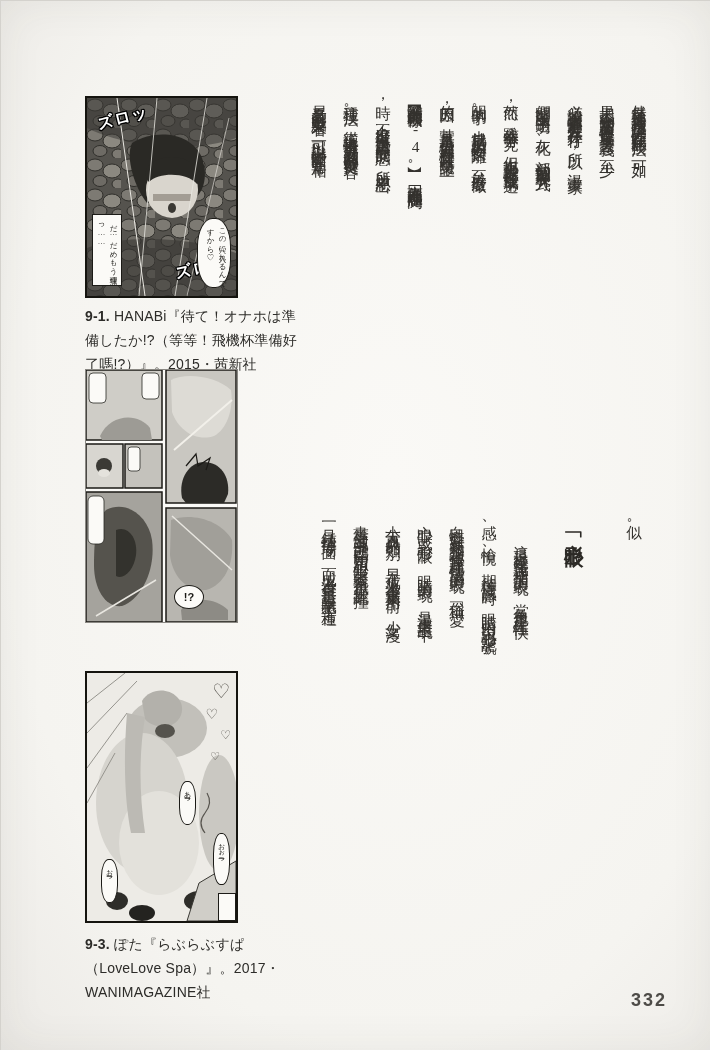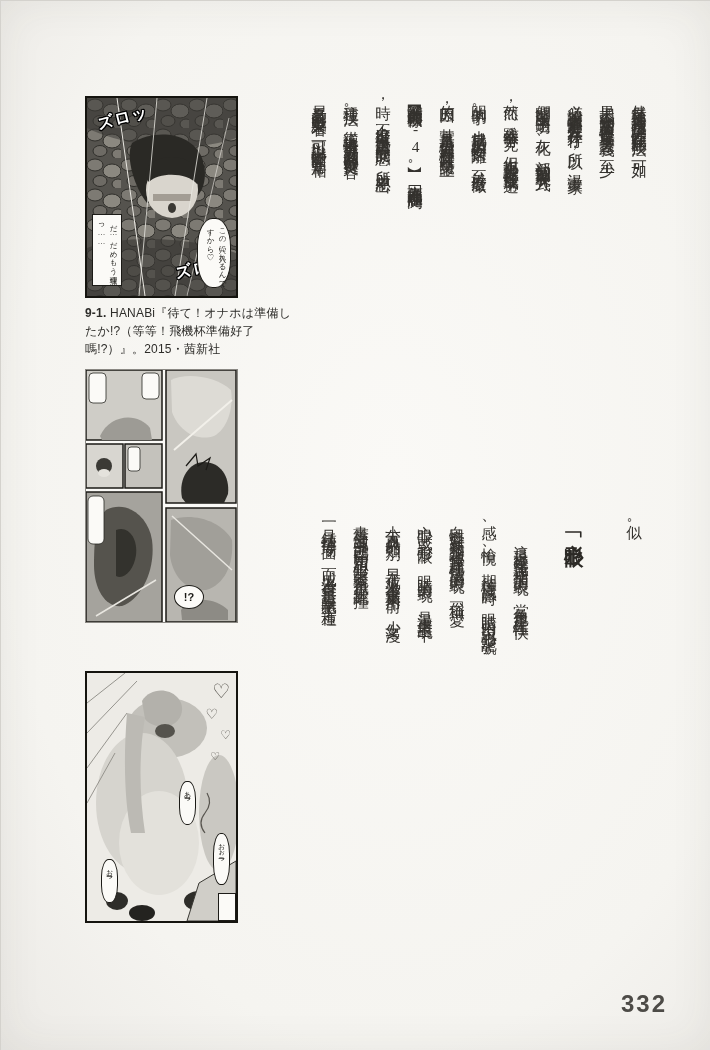--- a/index.html
+++ b/index.html
@@ -23,21 +23,21 @@
     font-size:19px;font-weight:bold;line-height:40px;letter-spacing:2.5px;
     padding-top:13px;margin-right:24px;margin-left:17px;white-space:nowrap;color:#2c2a26;
   }
   .band-top{top:92px;right:56px;height:396px;}
   .band-bottom{top:512px;right:61px;height:430px;}
   
   .fig{position:absolute;left:84px;width:153px;border:2px solid #15140f;box-sizing:border-box;overflow:hidden;background:#efede9;}
   .fig svg{position:absolute;left:0;top:0;}
   .caption{
     position:absolute;left:84px;width:214px;
-    font-family:"Liberation Sans", sans-serif;font-size:12px;line-height:18px;
+    font-family:"Liberation Sans", sans-serif;font-size:14px;line-height:24px;
     color:#2d2c29;letter-spacing:.2px;
   }
   .caption b{font-weight:bold;}
   
   .bubble{
     position:absolute;background:#fbfaf7;border:1.2px solid #1c1b17;
     writing-mode:vertical-rl;text-orientation:upright;
     font-size:7.5px;line-height:12px;letter-spacing:0;color:#23221e;
     padding:4px 2px;box-sizing:border-box;text-align:start;
   }
@@ -52,21 +52,21 @@
     display:flex;align-items:center;justify-content:center;
     font-family:"Liberation Sans", sans-serif;font-weight:bold;font-size:11px;color:#1b1a16;
   }
   .hearts{position:absolute;color:#57544e;font-family:"DejaVu Sans", sans-serif;line-height:1;}
   .hearts span{display:block;}
   .cornerbox{position:absolute;background:#fbfaf7;border:1.2px solid #1c1b17;}
   
   #pageno{
     position:absolute;right:44px;top:989px;
     font-family:"Liberation Sans", sans-serif;font-weight:bold;
-    font-size:24px;letter-spacing:2px;color:#4d4b47;
+    font-size:18px;letter-spacing:2px;color:#4d4b47;
   }
 </style>
 </head>
 <body>
 
 <div id="page">
 
   <div class="vband band-top">
     <div class="vcol">然是種透過各種技巧消除男性存在感的技法，可如</div>
     <div class="vcol">果把人完全變透明又會使性愛場景失去意義。至少</div>
@@ -189,16 +189,19 @@
       <span>♡</span>
     </div>
     <div class="hearts" style="right:16px;top:78px;font-size:11px;">
       <span>♡</span>
     </div>
     <div class="bubble round" style="left:92px;top:108px;width:17px;height:44px;font-size:7px;">あーっ</div>
     <div class="bubble round" style="left:126px;top:160px;width:17px;height:52px;font-size:7px;">おぉーっ</div>
     <div class="bubble round" style="left:14px;top:186px;width:17px;height:44px;font-size:7px;">おーっ</div>
     <div class="cornerbox" style="right:0;bottom:0;width:16px;height:26px;"></div>
   </div>
+  <div class="caption" style="top:931px;">
+    <b>9-3.</b><span> ぽた『らぶらぶすぱ（LoveLove Spa）』。2017・WANIMAGAZINE社</span>
+  </div>
 
   <div id="pageno">332</div>
 
 </div>
 
 </body></html>

